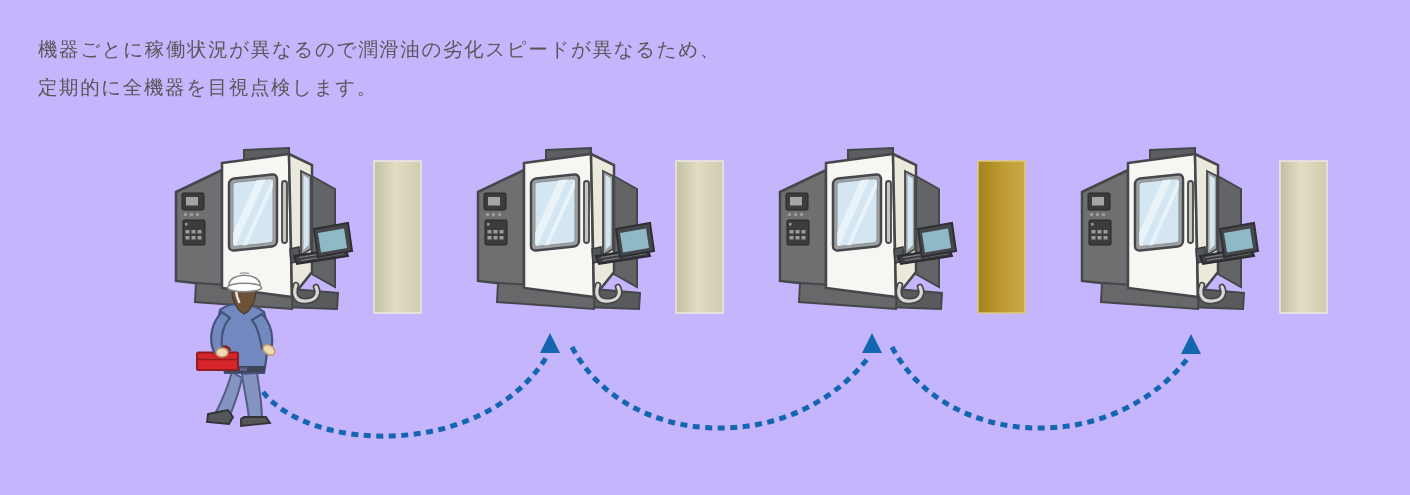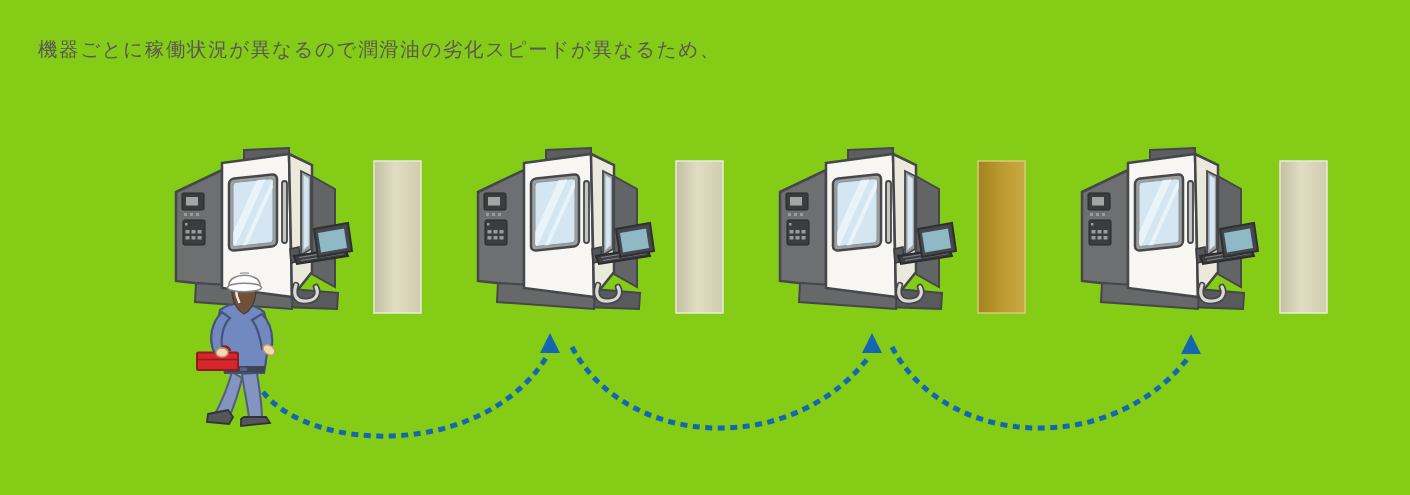--- a/index.html
+++ b/index.html
@@ -2,37 +2,38 @@
 <html><head>
 <meta charset="utf-8">
 <style>
   html,body{margin:0;padding:0;}
   body{
     width:1410px;height:495px;
     background:#f4f4f5;
     font-family:"Liberation Sans","DejaVu Sans",sans-serif;
     overflow:hidden;
   }
-  .stage{position:relative;width:1410px;height:495px;background:#84cc16;}
+  .stage{position:relative;width:1410px;height:495px;background:#c4b5fd;}
   .caption{
     position:absolute;left:38px;top:31px;
     font-size:19.5px;line-height:37.5px;
     color:#595757;letter-spacing:1.6px;font-weight:500;
     white-space:nowrap;
   }
   .caption p{margin:0;}
   .illustration{position:absolute;left:0;top:0;}
 </style>
 </head>
 <body>
 
 <div class="stage">
 
   <div class="caption">
     <p>機器ごとに稼働状況が異なるので潤滑油の劣化スピードが異なるため、</p>
+    <p>定期的に全機器を目視点検します。</p>
   </div>
 
   <svg class="illustration" width="1410" height="495" viewBox="0 0 1410 495">
     <defs>
       <linearGradient id="gradPale" x1="0" y1="0" x2="1" y2="0">
         <stop offset="0" stop-color="#c2bfa2"></stop>
         <stop offset="0.45" stop-color="#e0ddc4"></stop>
         <stop offset="1" stop-color="#cfccaf"></stop>
       </linearGradient>
       <linearGradient id="gradGold" x1="0" y1="0" x2="1" y2="0">

